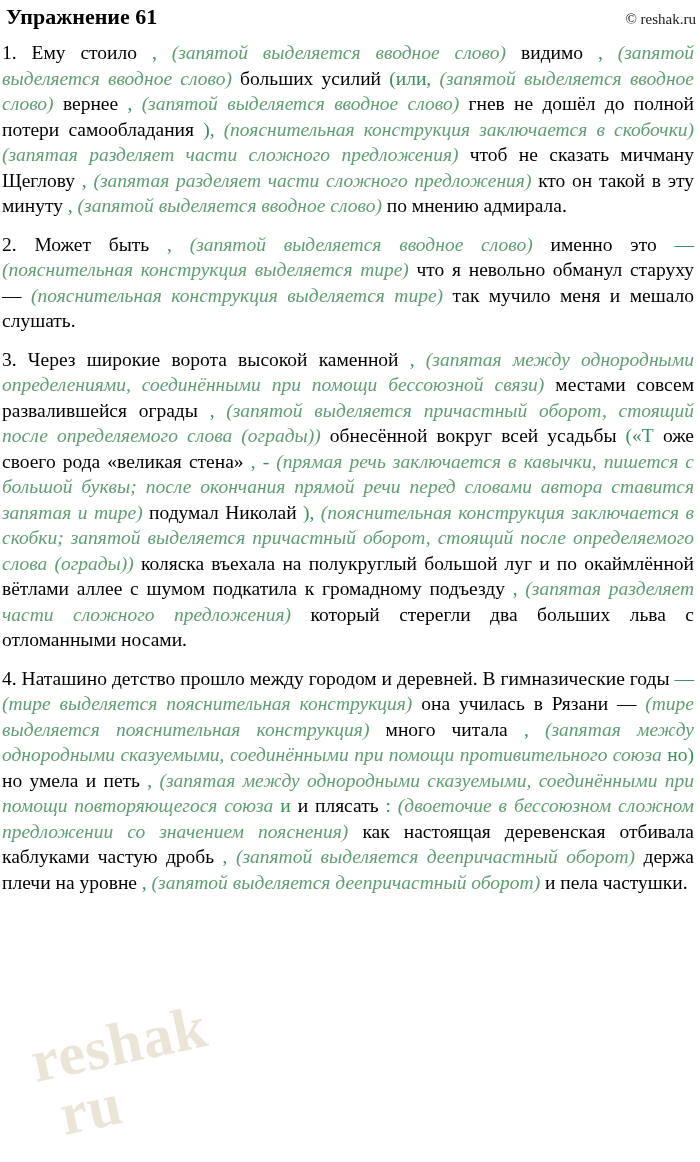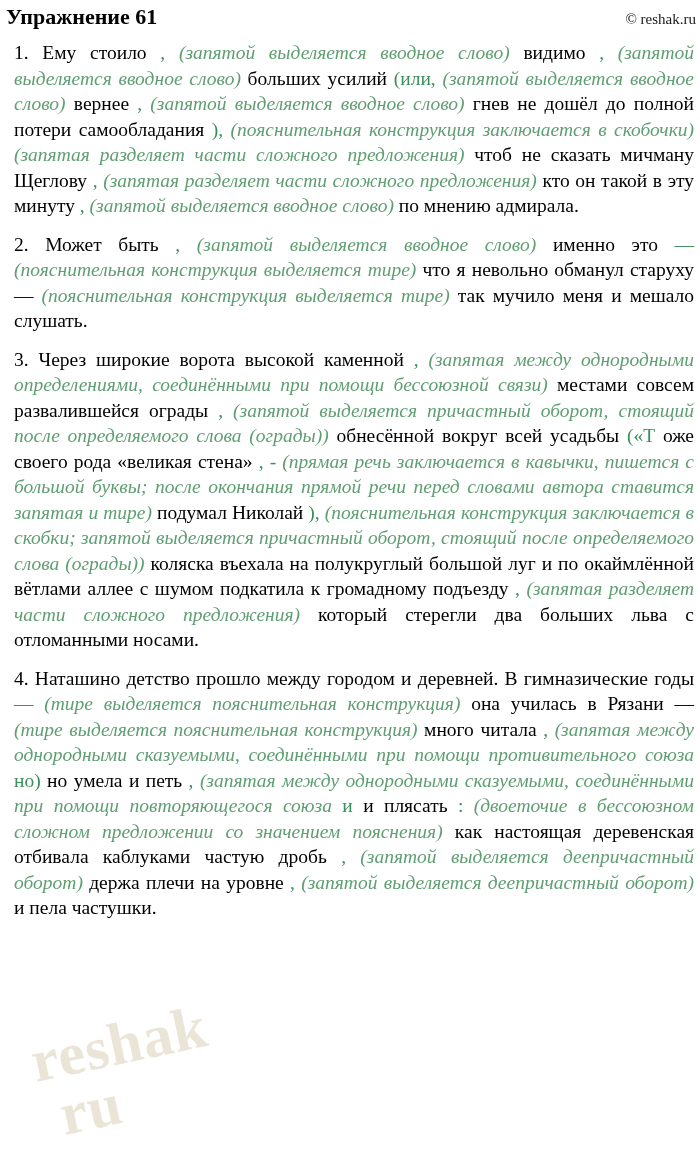--- a/index.html
+++ b/index.html
@@ -43,21 +43,21 @@
     line-height: 22px;
     padding-top: 4px;
     white-space: nowrap;
     text-decoration: none;
   }
   .task {
     font-size: 19.5px;
     line-height: 25.5px;
     text-align: justify;
     text-justify: inter-word;
-    margin: 13px 4px 0 12px;
+    margin: 13px 4px 0 0;
     hyphens: none;
   }
   .task:first-of-type {
     margin-top: 10px;
   }
   .note {
     font-style: italic;
     color: #5f9e72;
   }
   .mark {

